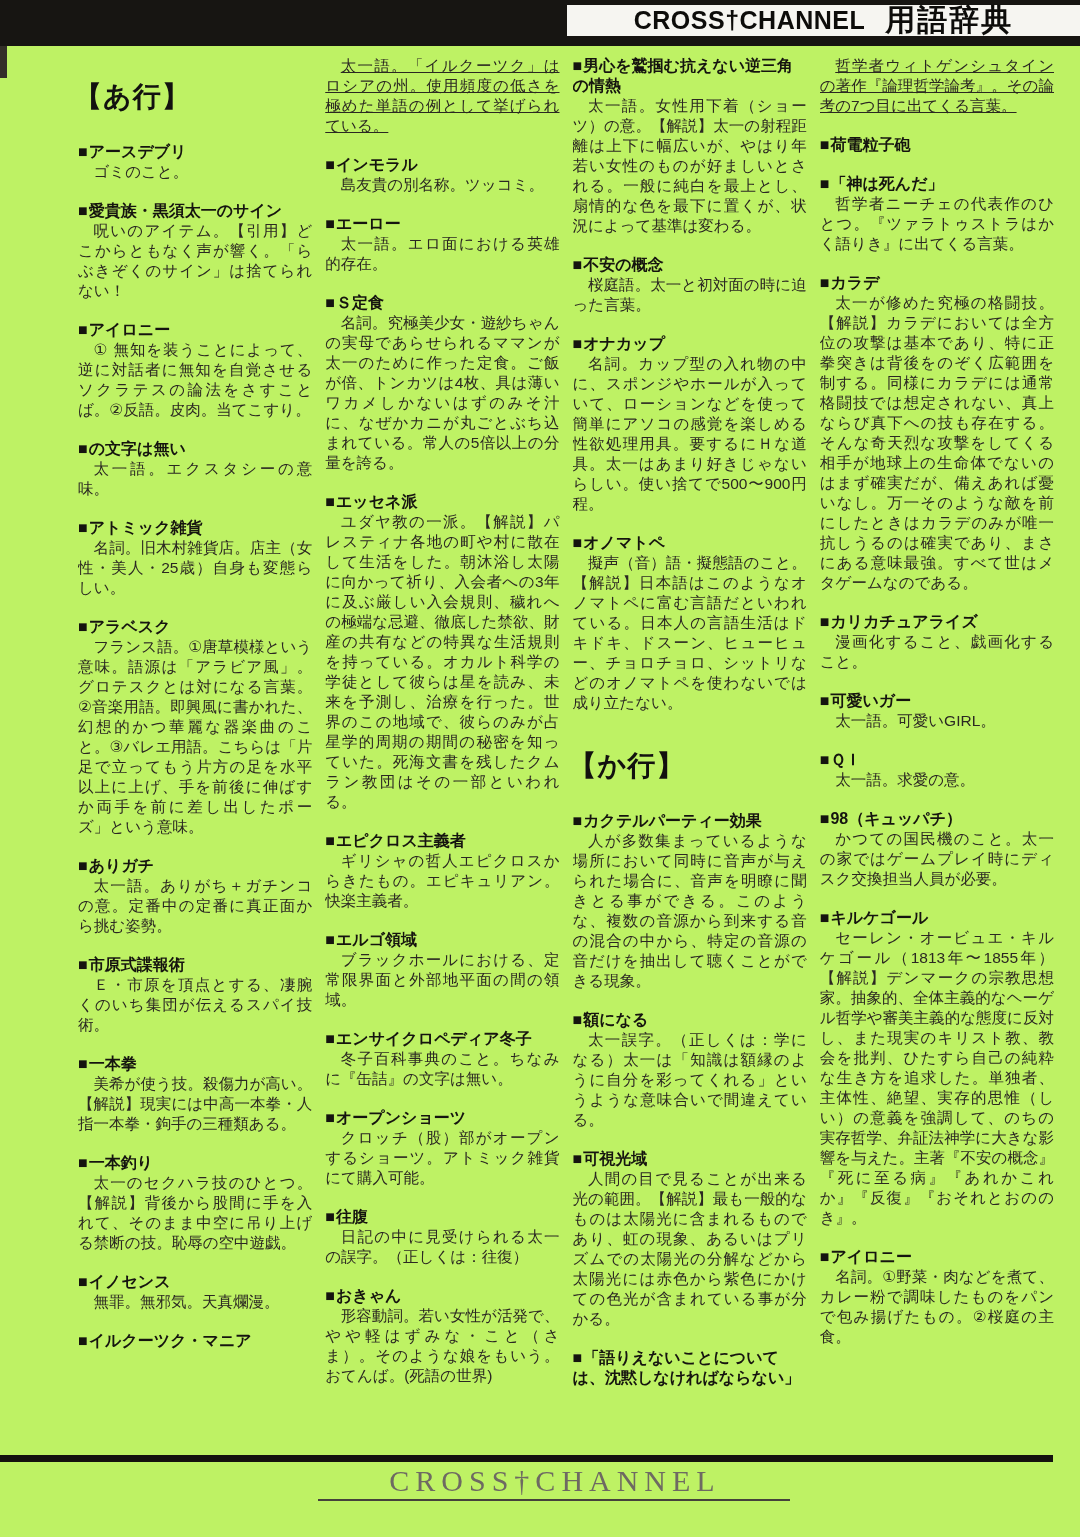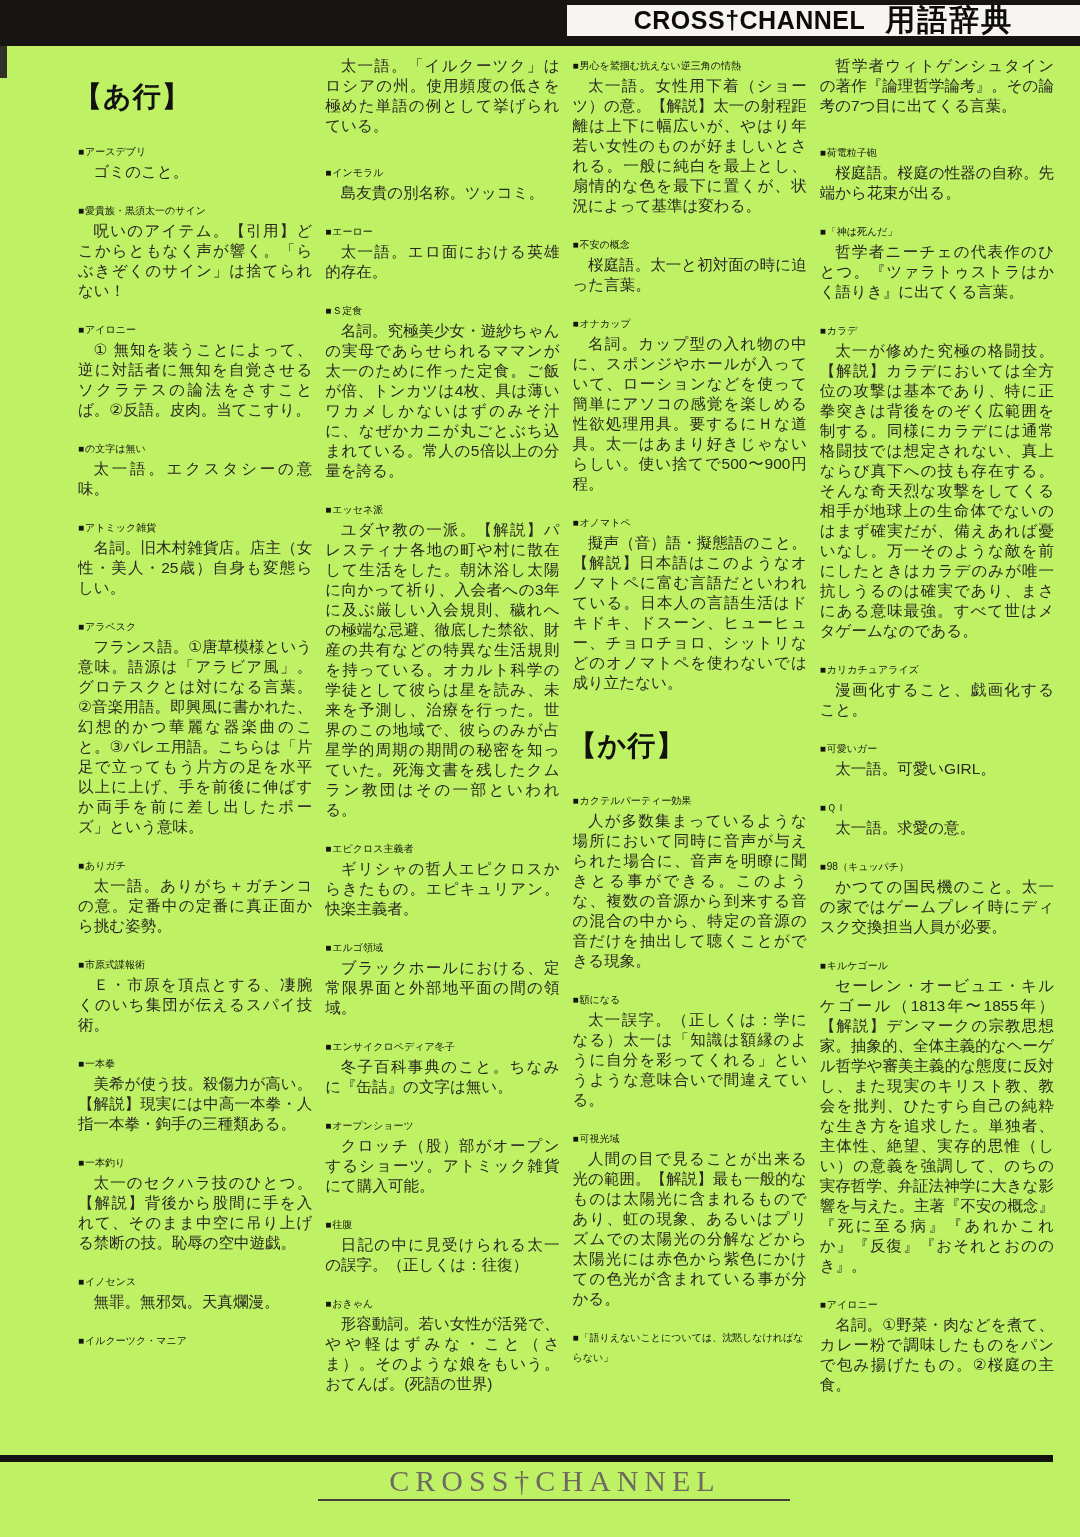--- a/index.html
+++ b/index.html
@@ -24,27 +24,27 @@
     position:absolute;left:78px;top:56px;width:976px;height:1394px;
     display:grid;grid-template-columns:repeat(4,1fr);column-gap:13px;overflow:hidden;
   }
   .column{overflow:hidden;}
   .section{
     font-size:28px;font-weight:800;color:#12110f;
     margin:38px 0 30px -4px;letter-spacing:1px;line-height:30px;
   }
   .column .section:first-child{margin-top:26px;}
   .entry{margin-bottom:19px;}
-  .term{font-size:10px;line-height:20px;font-weight:400;color:#15140f;text-align:left;}
+  .term{font-size:16px;line-height:20px;font-weight:700;color:#15140f;text-align:left;}
   .bullet{margin-right:1px;}
   .body{
     margin:0;font-size:15.5px;line-height:20px;color:#2b2822;
     text-align:justify;text-indent:1em;
   }
-  .cont{margin-bottom:27px;}
+  .cont{margin-bottom:19px;text-decoration:underline;}
 
   
   .bottom-bar{position:absolute;left:0;top:1455px;width:1053px;height:7px;background:#14120f;}
   .footer-logo{
     position:absolute;left:30px;top:1464px;width:1050px;text-align:center;
     font-family:"Liberation Serif","DejaVu Serif",serif;
     font-size:30px;letter-spacing:6px;color:#6e6a62;
   }
   .footer-rule{position:absolute;left:318px;top:1499px;width:472px;height:2px;background:#45423c;}
   .page-number{
@@ -191,21 +191,20 @@
           <p class="body">人間の目で見ることが出来る光の範囲。【解説】最も一般的なものは太陽光に含まれるものであり、虹の現象、あるいはプリズムでの太陽光の分解などから太陽光には赤色から紫色にかけての色光が含まれている事が分かる。</p>
         </div>
         <div class="entry">
           <div class="term"><span class="bullet">■</span><span>「語りえないことについては、沈黙しなければならない」</span></div>
         </div>
       </div>
     <div class="column">
         <p class="body cont">哲学者ウィトゲンシュタインの著作『論理哲学論考』。その論考の7つ目に出てくる言葉。</p>
         <div class="entry">
           <div class="term"><span class="bullet">■</span><span>荷電粒子砲</span></div>
-          <p class="body">桜庭語。桜庭の性器の自称。先端から花束が出る。</p>
         </div>
         <div class="entry">
           <div class="term"><span class="bullet">■</span><span>「神は死んだ」</span></div>
           <p class="body">哲学者ニーチェの代表作のひとつ。『ツァラトゥストラはかく語りき』に出てくる言葉。</p>
         </div>
         <div class="entry">
           <div class="term"><span class="bullet">■</span><span>カラデ</span></div>
           <p class="body">太一が修めた究極の格闘技。【解説】カラデにおいては全方位の攻撃は基本であり、特に正拳突きは背後をのぞく広範囲を制する。同様にカラデには通常格闘技では想定されない、真上ならび真下への技も存在する。そんな奇天烈な攻撃をしてくる相手が地球上の生命体でないのはまず確実だが、備えあれば憂いなし。万一そのような敵を前にしたときはカラデのみが唯一抗しうるのは確実であり、まさにある意味最強。すべて世はメタゲームなのである。</p>
         </div>
         <div class="entry">

